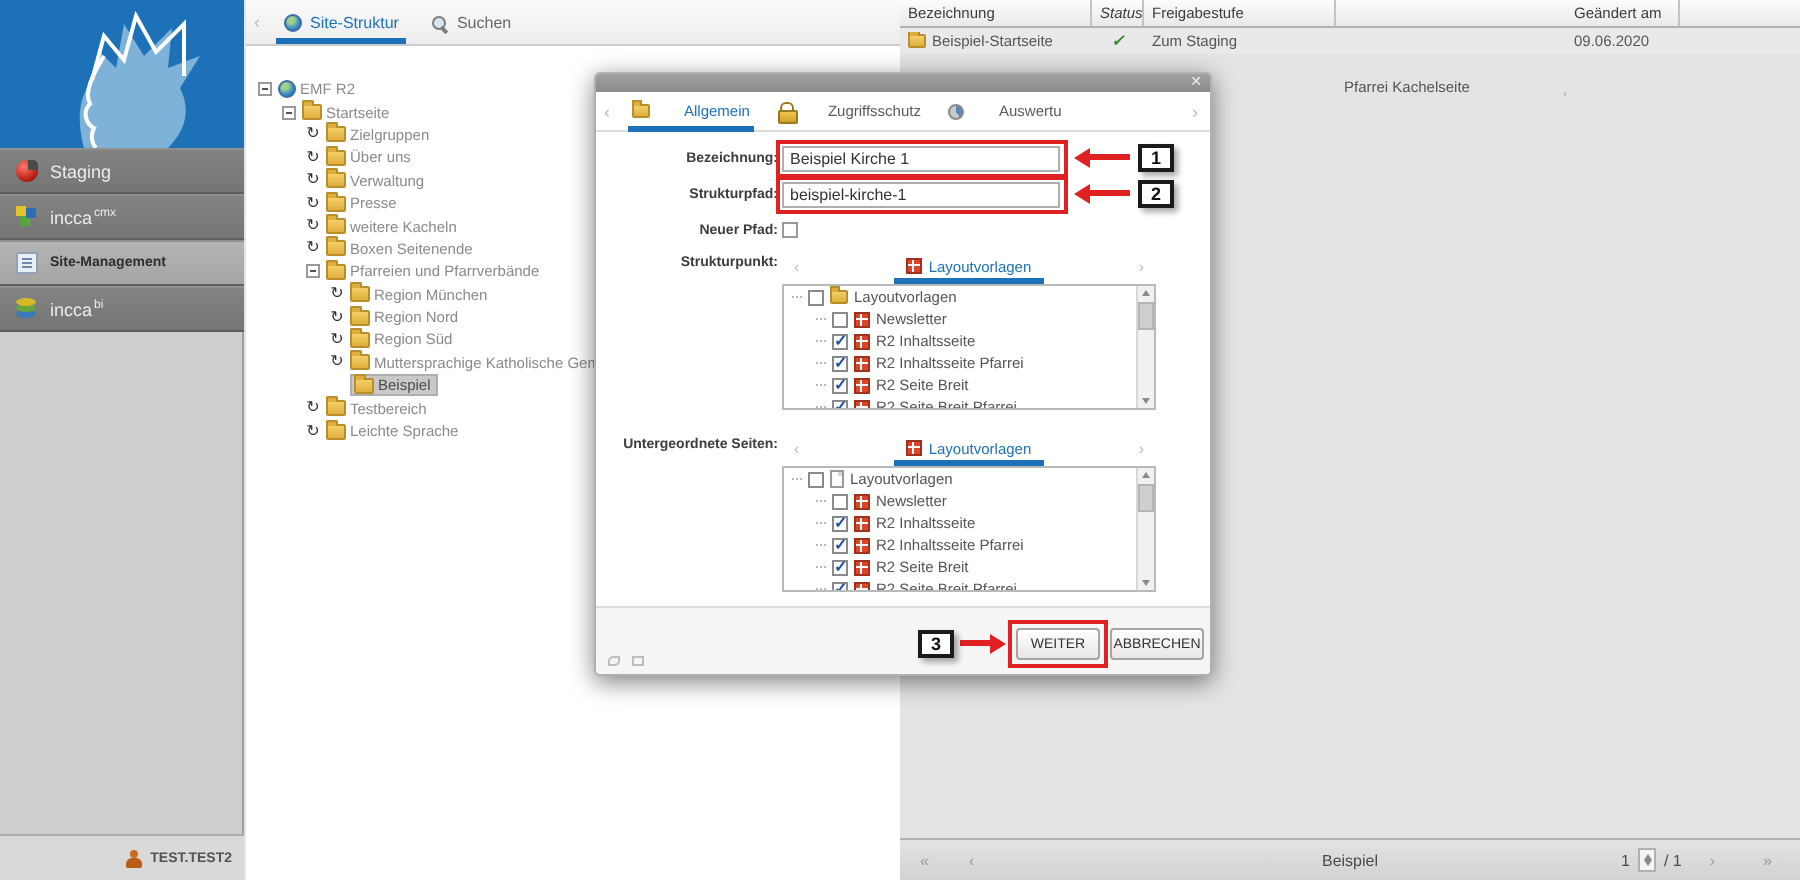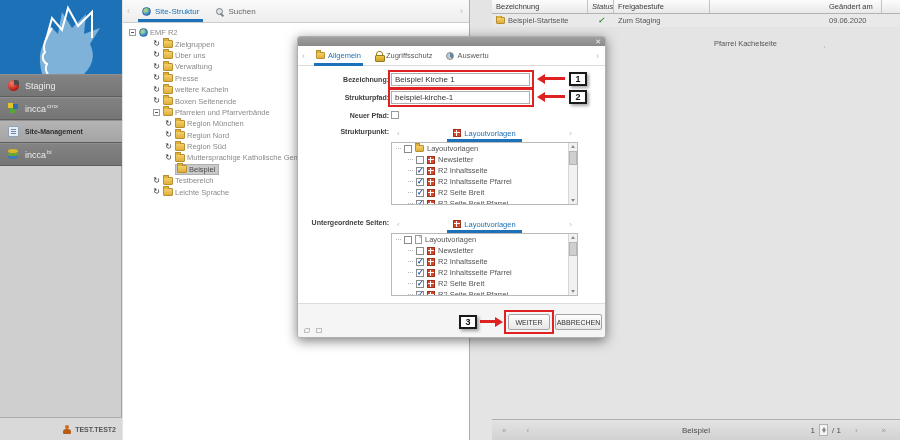--- a/index.html
+++ b/index.html
@@ -37,54 +37,54 @@
   .tabbar { position:relative; height:23px; background:linear-gradient(#fafafa,#ededed); border-bottom:1px solid #cdcdcd; display:flex; align-items:center; }
   .chev { color:#b9b9b9; font-size:9px; padding:0 4px; cursor:pointer; }
   .chev.right { position:absolute; right:2px; }
   .ttab { position:relative; height:100%; display:flex; align-items:center; gap:4px; padding:0 8px; font-size:8px; color:#666; cursor:pointer; }
   .ttab.active { color:#1d71b8; }
   .ttab.active::after { content:""; position:absolute; left:4px; right:4px; bottom:0; height:3px; background:#1d71b8; }
   .i-globe { width:9px; height:9px; border-radius:50%; background:radial-gradient(circle at 35% 30%, #9fd08a 25%, #3f8ecb 60%, #1c5fa0); border:1px solid #3a6ea5; }
   .i-search { width:9px; height:9px; position:relative; }
   .i-search::before { content:""; position:absolute; left:1px; top:1px; width:5px; height:5px; border:1px solid #7d7d7d; border-radius:50%; background:#d8e4ee; }
   .i-search::after { content:""; position:absolute; right:0; bottom:0; width:4px; height:2px; background:#7d7d7d; transform:rotate(45deg); }
-  .tree { padding-top:4px; }
+  .tree { padding-top:16px; }
   .trow { height:11.4px; display:flex; align-items:center; gap:2px; font-size:7.5px; color:#8a8a8a; cursor:pointer; white-space:nowrap; }
   .lvl0 { padding-left:5px; } .lvl1 { padding-left:17px; } .lvl2 { padding-left:29px; } .lvl3 { padding-left:41px; }
   .exp { width:9px; flex:0 0 9px; display:flex; align-items:center; justify-content:center; }
   .minusbox { width:7px; height:7px; border:1px solid #9a9a9a; background:#fff; position:relative; }
   .minusbox::after { content:""; position:absolute; left:1px; top:2px; width:3px; height:1px; background:#555; }
   .i-sync { font-size:8px; color:#333; line-height:1; }
   .i-folder { width:10px; height:8px; flex:0 0 10px; position:relative; background:linear-gradient(#f3d06a,#e0af3a); border:1px solid #b98f2e; border-radius:1px; }
   .i-folder::before { content:""; position:absolute; left:-1px; top:-3px; width:4px; height:2px; background:#e0af3a; border:1px solid #b98f2e; border-bottom:none; border-radius:1px 1px 0 0; }
   .sel-wrap { display:inline-flex; align-items:center; gap:2px; background:#c9c9c9; padding:0 3px 0 1px; border:1px solid #aeaeae; }
   .sel-wrap .tlabel { color:#4c4c4c; }
 
   
-  .content { position:absolute; left:492px; top:0; right:0; height:440px; background:#e4e4e4; }
+  .content { position:absolute; left:450px; top:0; right:0; height:440px; background:#e4e4e4; }
   .thead { display:flex; height:14px; border-bottom:1px solid #b3b3b3; background:linear-gradient(#fcfcfc,#e9e9e9); }
   .th { font-size:7.5px; color:#3c3c3c; padding:2px 0 0 4px; border-right:1px solid #c3c3c3; overflow:hidden; white-space:nowrap; cursor:pointer; }
   .w-bez{width:96px;} .w-st{width:26px;font-style:italic;} .w-fg{width:96px;} .w-tp{width:115px;margin-top:46px;} .w-ga{width:57px;} .w-fill{flex:1; border-right:none;}
   .drow { display:flex; height:13px; align-items:center; background:#e9e9e9; cursor:pointer; }
   .td { font-size:7.5px; color:#555; padding-left:4px; overflow:hidden; white-space:nowrap; display:flex; align-items:center; gap:3px; }
   .i-check { color:#2e8b2e; font-size:8px; font-weight:bold; line-height:1; }
   .pager { position:absolute; left:0; right:0; bottom:0; height:21px; background:linear-gradient(#e3e3e3,#d2d2d2); border-top:1px solid #b0b0b0; display:flex; align-items:center; font-size:8px; color:#9a9a9a; }
   .pager .pg { padding:0 10px; cursor:pointer; }
   .pager-center { position:absolute; left:0; right:0; text-align:center; color:#4a4a4a; }
   .pager-right { position:absolute; right:4px; display:flex; align-items:center; gap:4px; color:#4a4a4a; }
   .spin { width:9px; height:12px; background:#f4f4f4; border:1px solid #b0b0b0; position:relative; cursor:pointer; }
   .spin::before { content:""; position:absolute; left:2px; top:2px; border-left:2px solid transparent; border-right:2px solid transparent; border-bottom:3px solid #8a8a8a; }
   .spin::after  { content:""; position:absolute; left:2px; bottom:2px; border-left:2px solid transparent; border-right:2px solid transparent; border-top:3px solid #8a8a8a; }
 
   
   .modal { position:absolute; left:297px; top:36px; width:309px; height:302px; background:#fff; border:1px solid #b0b0b0; border-radius:3px; box-shadow:0 3px 12px rgba(0,0,0,.5); }
   .mhead { height:9px; background:linear-gradient(#a0a0a0,#8a8a8a); border-radius:2px 2px 0 0; position:relative; cursor:move; }
   .mclose { position:absolute; right:4px; top:1px; font-size:7px; line-height:7px; color:#efefef; cursor:pointer; }
   .mtabs { height:20px; border-bottom:1px solid #dcdcdc; display:flex; align-items:center; position:relative; }
-  .mtab { position:relative; height:100%; display:flex; align-items:center; gap:3px; padding:0 7px; font-size:7.5px; color:#5a5a5a; cursor:pointer; white-space:nowrap; }
+  .mtab { position:relative; height:100%; display:flex; align-items:center; gap:17px; padding:0 7px; font-size:7.5px; color:#5a5a5a; cursor:pointer; white-space:nowrap; }
   .mtab.active { color:#1d71b8; }
   .mtab.active::after { content:""; position:absolute; left:5px; right:5px; bottom:-1px; height:3px; background:#1d71b8; }
   .i-folder-s { width:9px; height:7px; position:relative; background:linear-gradient(#f3d06a,#e0af3a); border:1px solid #b98f2e; border-radius:1px; flex:0 0 9px; }
   .i-folder-s::before { content:""; position:absolute; left:-1px; top:-3px; width:3px; height:2px; background:#e0af3a; border:1px solid #b98f2e; border-bottom:none; }
   .i-lock { width:8px; height:9px; position:relative; flex:0 0 8px; }
   .i-lock::before { content:""; position:absolute; left:1px; top:0; width:5px; height:5px; border:1px solid #9a7a20; border-radius:3px 3px 0 0; }
   .i-lock::after { content:""; position:absolute; left:0; top:4px; width:8px; height:5px; background:linear-gradient(#f0c64a,#d1a028); border:1px solid #9a7a20; border-radius:1px; }
   .i-mail { width:9px; height:7px; border:1px solid #8f8f8f; background:#f3f3f3; position:relative; flex:0 0 9px; }
   .i-mail::before { content:""; position:absolute; left:0; top:0; border-left:4px solid transparent; border-right:4px solid transparent; border-top:3px solid #bdbdbd; }
   .i-pie { width:8px; height:8px; border-radius:50%; background:conic-gradient(#5a87b5 0 40%, #c9c9c9 40% 100%); border:1px solid #8a8a8a; flex:0 0 8px; }
@@ -185,20 +185,27 @@
       <span class="chev right">›</span>
     </div>
     <div class="tree">
       <div class="trow lvl0">
           <span class="exp">
             <span class="minusbox"></span>
           </span>
           <span class="i-globe"></span>
           <span class="tlabel">EMF R2</span>
         </div>
+      <div class="trow lvl1">
+          <span class="exp">
+            <span class="minusbox"></span>
+          </span>
+          <span class="i-folder"></span>
+          <span class="tlabel">Startseite</span>
+        </div>
       <div class="trow lvl2">
           <span class="exp i-sync">↻</span>
           <span class="i-folder"></span>
           <span class="tlabel">Zielgruppen</span>
         </div>
       <div class="trow lvl2">
           <span class="exp i-sync">↻</span>
           <span class="i-folder"></span>
           <span class="tlabel">Über uns</span>
         </div>

